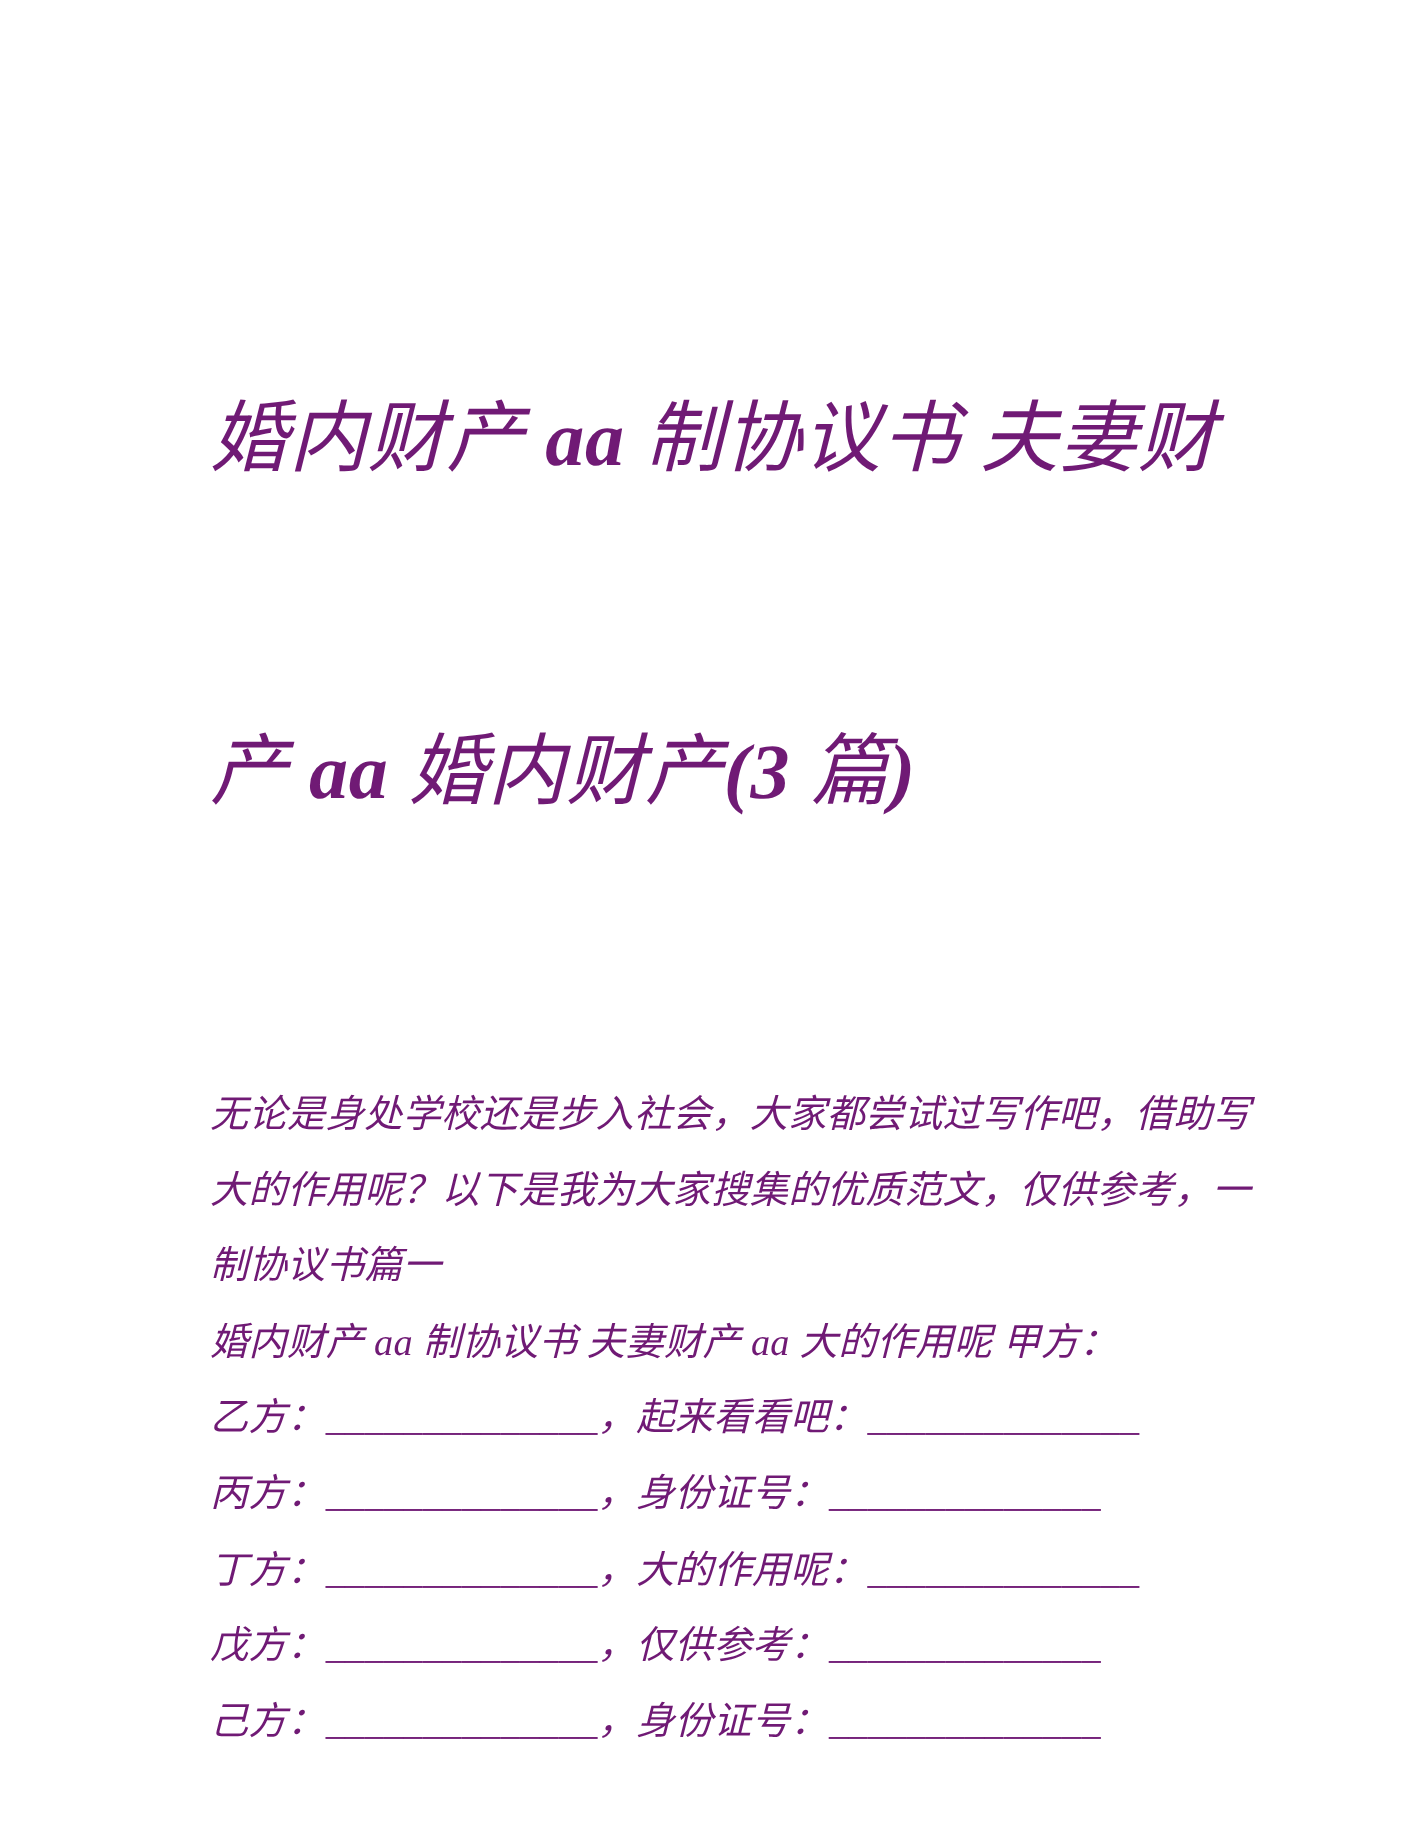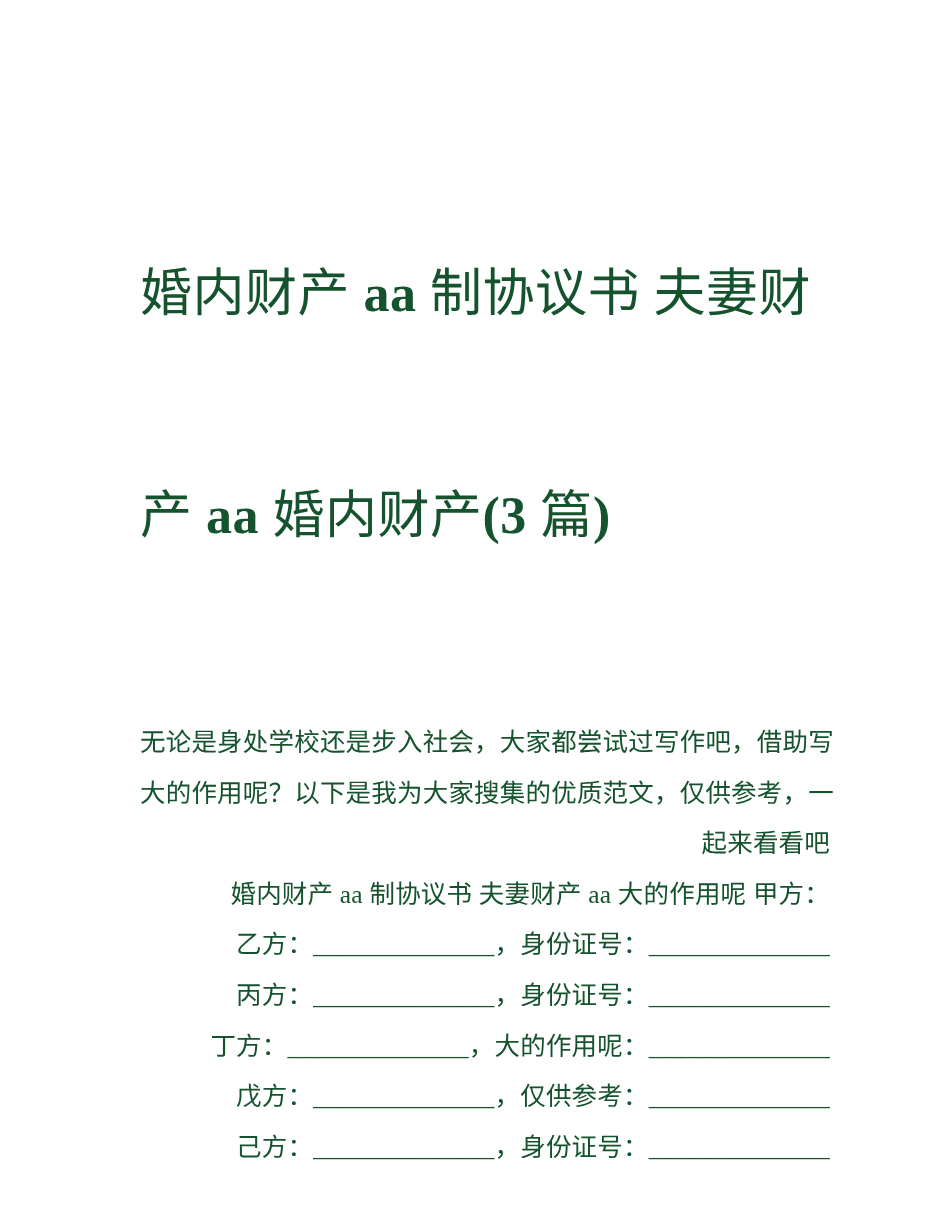--- a/index.html
+++ b/index.html
@@ -5,63 +5,63 @@
   html, body { margin: 0; padding: 0; background: #ffffff; }
   .page {
     position: relative;
     width: 950px;
     height: 1229px;
     background: #ffffff;
     box-sizing: border-box;
     padding: 0 120px 0 140px;
     overflow: hidden;
     font-family: "Liberation Serif", "DejaVu Serif", serif;
-    color: #14532d;
+    color: #701a75;
+    font-style: italic;
   }
   .doc-title {
     margin-top: 109px;
     font-size: 52px;
     line-height: 74px;
     font-weight: 400;
     white-space: pre;
     letter-spacing: 0.5px;
   }
   .doc-title .b { font-weight: 700; }
   .doc-body {
     margin-top: 17px;
     font-size: 25.5px;
     line-height: 50.6px;
   }
   .ln {
     white-space: pre;
     letter-spacing: 0.2px;
-    text-align: right;
   }
 </style>
 </head>
 <body>
 
 <div class="page">
 
   <div class="doc-title">
     <div><span>婚内财产 </span><span class="b">aa</span><span> 制协议书 夫妻财</span></div>
     <div><span>产 </span><span class="b">aa</span><span> 婚内财产</span><span class="b">(3</span><span> 篇</span><span class="b">)</span></div>
   </div>
 
   <div class="doc-body">
 
     <div>
       <div class="ln">无论是身处学校还是步入社会，大家都尝试过写作吧，借助写</div>
       <div class="ln">大的作用呢？以下是我为大家搜集的优质范文，仅供参考，一</div>
-      <div class="ln">起来看看吧</div>
+      <div class="ln">制协议书篇一</div>
     </div>
 
     <div>
       <div class="ln">婚内财产 aa 制协议书 夫妻财产 aa 大的作用呢 甲方：</div>
-      <div class="ln">乙方：______________，身份证号：______________</div>
+      <div class="ln">乙方：______________，起来看看吧：______________</div>
       <div class="ln">丙方：______________，身份证号：______________</div>
       <div class="ln">丁方：______________，大的作用呢：______________</div>
       <div class="ln">戊方：______________，仅供参考：______________</div>
       <div class="ln">己方：______________，身份证号：______________</div>
     </div>
 
   </div>
 
 </div>
 

